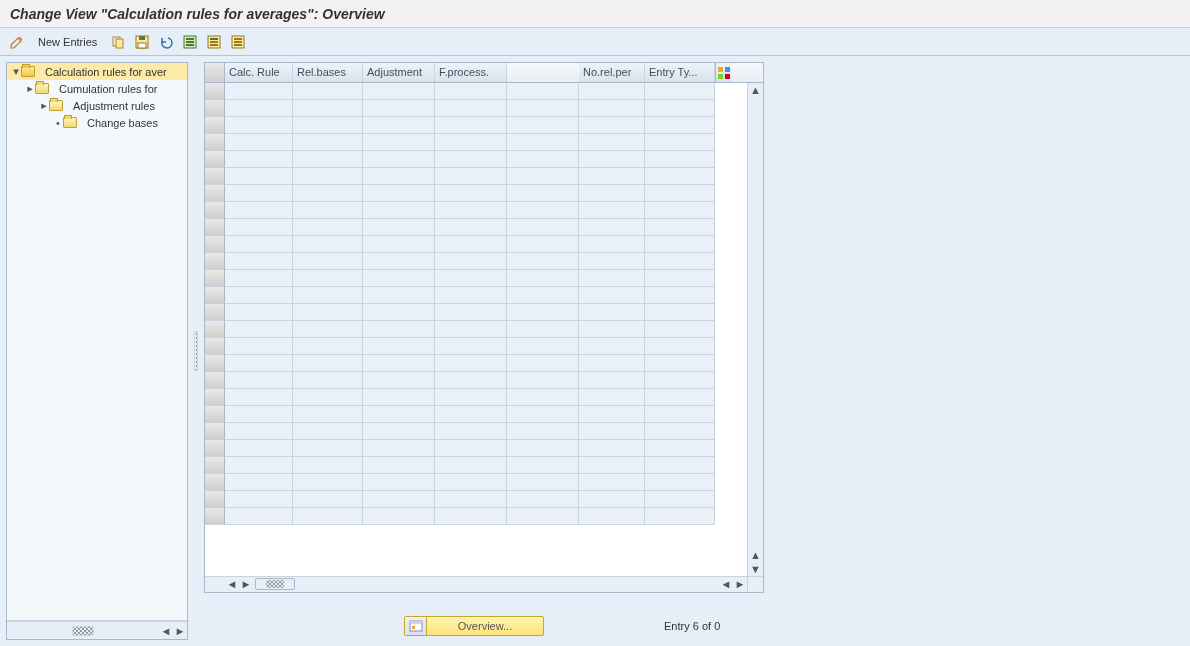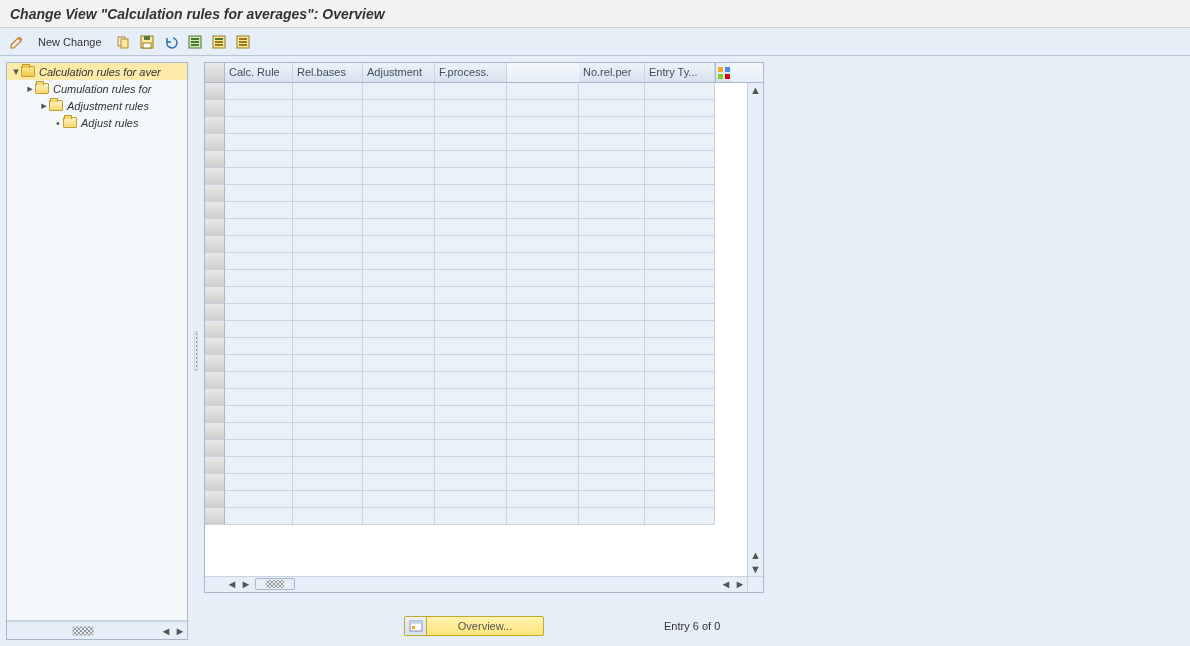--- a/index.html
+++ b/index.html
@@ -105,21 +105,21 @@
   .folder-closed {
     background:linear-gradient(#fdf2c4,#f5d870);
     border:1px solid #c0a030;
     border-radius:1px;
     position:relative;
   }
   .folder-closed::before{
     content:""; position:absolute; top:-3px; left:0; width:6px; height:3px;
     background:#f5d870; border:1px solid #c0a030; border-bottom:none;
   }
-  .tree-label { margin-left:4px;font-style:italic; }
+  .tree-label { margin-left:10px; }
   .left-bottom {
     height:18px;
     display:flex;
     align-items:center;
     background:#e6eef7;
     border-top:1px solid #c8d4e0;
   }
   .left-bottom .spacer { flex:1; display:flex; justify-content:center;}
   .drag-dots {
     width:22px; height:10px;
@@ -282,21 +282,21 @@
   <span class="title-text">Change View "Calculation rules for averages": Overview</span>
 </div>
 
 <div class="toolbar">
   <span class="tb-icon">
     <svg width="16" height="16" viewBox="0 0 16 16">
         <path d="M2 11 L9 4 L12 7 L5 14 L2 14 Z" fill="none" stroke="#c07d1a" stroke-width="1.2"></path>
         <path d="M10 3 L13 6" stroke="#c07d1a" stroke-width="1.2"></path>
       </svg>
   </span>
-  <span class="btn-new">New Change</span>
+  <span class="btn-new">New Entries</span>
   <span class="tb-icon">
     <svg width="14" height="14" viewBox="0 0 14 14">
         <rect x="2" y="2" width="7" height="9" fill="none" stroke="#b8881a"></rect>
         <rect x="5" y="4" width="7" height="9" fill="#fce8a0" stroke="#b8881a"></rect>
       </svg>
   </span>
   <span class="tb-icon">
     <svg width="14" height="14" viewBox="0 0 14 14">
         <rect x="1" y="1" width="12" height="12" fill="#ffe89a" stroke="#9a7a1a"></rect>
         <rect x="4" y="1" width="6" height="4" fill="#5a7a3a"></rect>
@@ -350,21 +350,21 @@
           <span class="tree-label">Cumulation rules for</span>
         </div>
         <div class="tree-row" style="padding-left: 32px;">
           <span class="tree-toggle">▸</span>
           <span class="folder-icon folder-closed"></span>
           <span class="tree-label">Adjustment rules</span>
         </div>
         <div class="tree-row" style="padding-left: 46px;">
           <span class="tree-toggle">•</span>
           <span class="folder-icon folder-closed"></span>
-          <span class="tree-label">Adjust rules</span>
+          <span class="tree-label">Change bases</span>
         </div>
       </div>
     <div class="left-bottom">
       <div class="spacer">
           <div class="drag-dots"></div>
         </div>
       <div class="arrow-btn">◄</div>
       <div class="arrow-btn">►</div>
     </div>
   </div>

